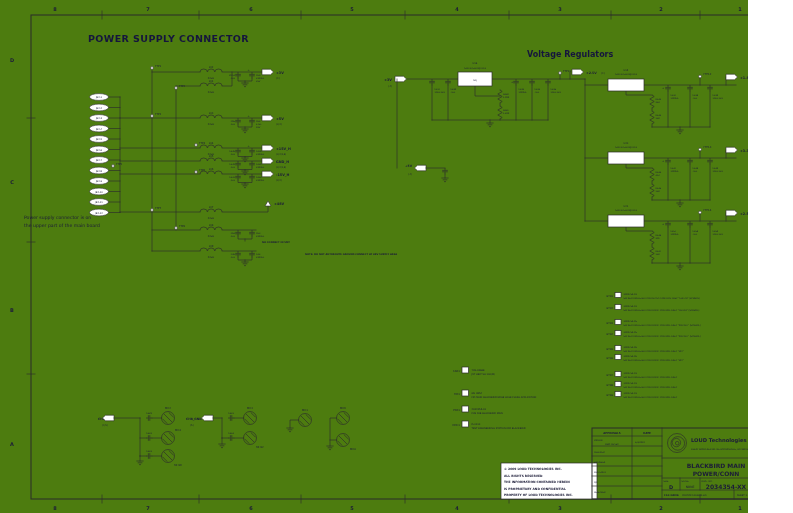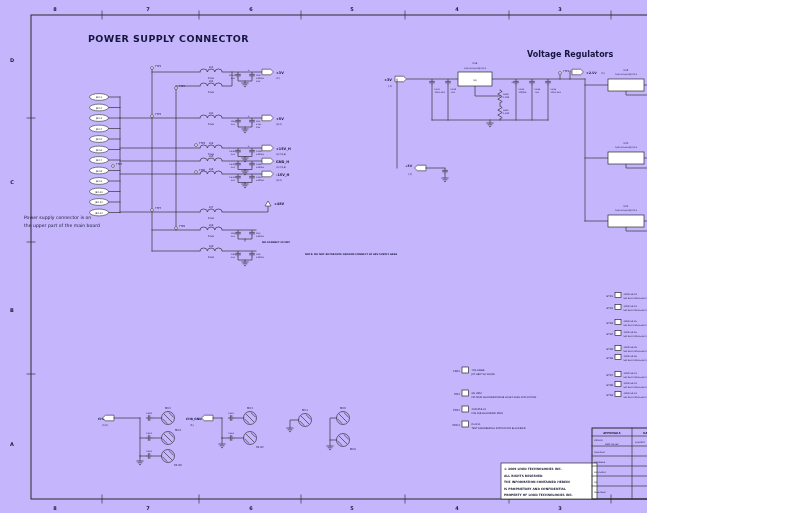--- a/index.html
+++ b/index.html
@@ -1,16 +1,16 @@
 <!DOCTYPE html>
 <html><head>
 <meta charset="utf-8">
 <style>
   html,body{margin:0;padding:0;background:#ffffff;}
-  .sheet{position:relative;width:647px;height:513px;background:#c4b5fd;overflow:hidden;}
+  .sheet{position:relative;width:748px;height:513px;background:#4d7c0f;overflow:hidden;}
   svg text{fill:#1c1c38;font-family:"DejaVu Sans","Liberation Sans",sans-serif;}
   .w{stroke:#2b2b2b;stroke-width:0.65;fill:none;stroke-linecap:square;}
   .w2{stroke:#2b2b2b;stroke-width:1;fill:none;}
   .box{fill:#ffffff;stroke:#2b2b2b;stroke-width:0.7;}
   .sym{stroke:#2b2b2b;stroke-width:0.65;fill:none;}
   .symf{stroke:#2b2b2b;stroke-width:0.6;fill:#ffffff;}
   .ink{fill:#15153d;}
   .f2{font-size:2.2px;}
   .f22{font-size:2.2px;}
   .f24{font-size:2.4px;}

